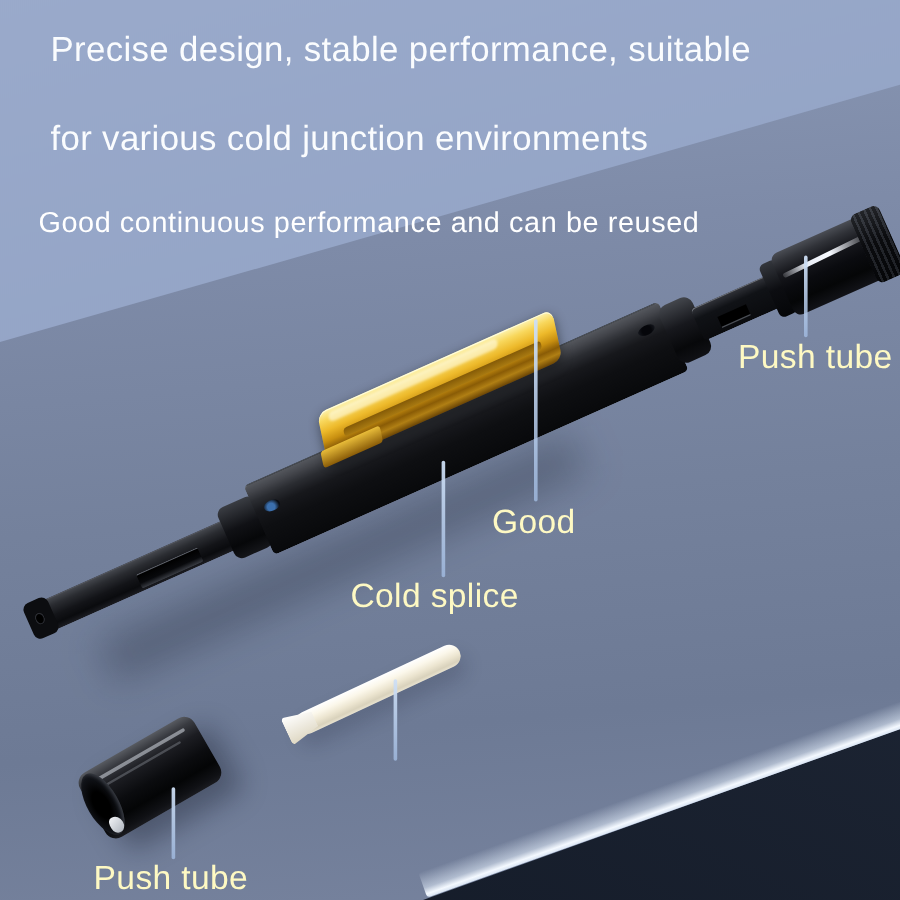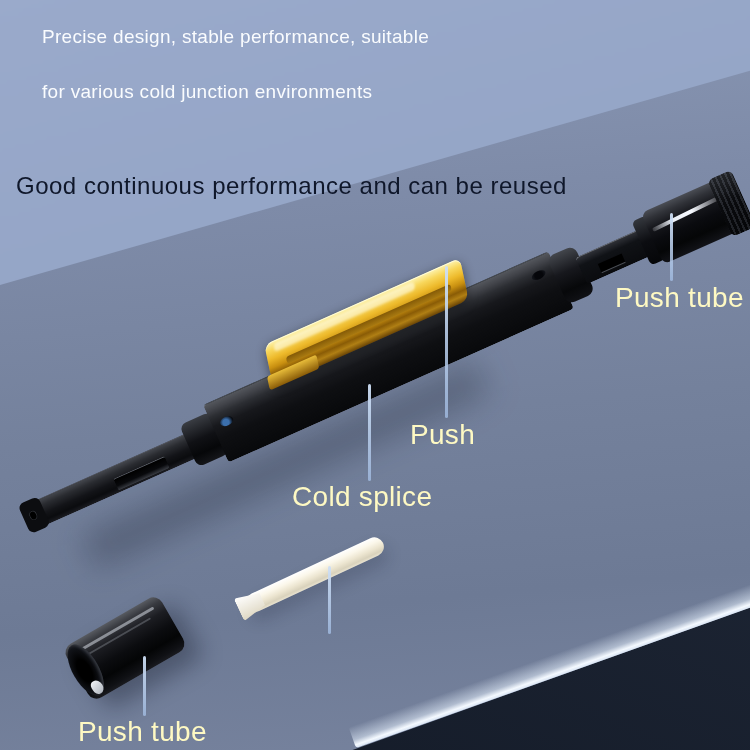--- a/index.html
+++ b/index.html
@@ -16,24 +16,24 @@
     background:linear-gradient(165deg,#9aaacb 0%,#90a1c3 60%,#8a9bbe 100%);
     filter:blur(5px);}
   .bg-dark-corner{position:absolute; inset:0;
     clip-path:polygon(47% 100%,100% 81%,100% 100%);
     background:linear-gradient(205deg,#2b3448 0%,#1d2534 45%,#131a27 100%);}
   .bg-edge-line{position:absolute; left:356px; top:726px; width:440px; height:22px;
     transform-origin:0 100%; transform:rotate(-19.6deg);
     background:linear-gradient(to bottom,rgba(226,237,250,0) 0%,rgba(226,237,250,0.55) 62%,#f4f9ff 86%,#d9e4f3 100%);
     border-radius:3px;}
   
-  .title-line{position:absolute; color:#fafcfe; font-size:19px; font-weight:400; letter-spacing:0.3px; white-space:nowrap;}
+  .title-line{position:absolute; color:#fafcfe; font-size:29px; font-weight:400; letter-spacing:0.3px; white-space:nowrap;}
   #title1{left:42px; top:26px;}
-  #title2{left:42px; top:81px;}
-  .subtitle{position:absolute; left:16px; top:172px; color:#0f172a; font-size:24px; letter-spacing:0.5px; white-space:nowrap;}
+  #title2{left:42px; top:100px;}
+  .subtitle{position:absolute; left:32px; top:172px; color:#ffffff; font-size:24px; letter-spacing:0.5px; white-space:nowrap;}
   
   .device-shadow{position:absolute; left:70px; top:448px; width:430px; height:34px;
     background:rgba(16,22,36,0.30); filter:blur(16px); transform:rotate(-24deg);}
   .device{position:absolute; left:-10px; top:320px; width:780px; height:80px; transform:rotate(-24deg);}
   .device *{position:absolute;}
   .tube-left{left:6px; top:28px; width:180px; height:26px; border-radius:5px;
     border-top:1px solid rgba(190,196,205,0.35);
     background:linear-gradient(180deg,#43464c 0%,#2a2c31 22%,#131418 55%,#0a0b0e 80%,#1c1d22 100%);}
   .tube-left-tip{left:0; top:25px; width:22px; height:32px; border-radius:6px; background:#0c0d10;}
   .tube-tip-hole{left:6px; top:36px; width:8px; height:10px; border-radius:50%; background:#000;
@@ -160,17 +160,17 @@
     <div class="ptl-chip"></div>
   </div>
 
   <div class="leader" id="leader-push-tube-top"></div>
   <div class="leader" id="leader-gland"></div>
   <div class="leader" id="leader-cold-splice"></div>
   <div class="leader" id="leader-line-sets"></div>
   <div class="leader" id="leader-push-tube-bottom"></div>
 
   <div class="callout" id="callout-push-tube-top">Push tube</div>
-  <div class="callout" id="callout-gland">Push</div>
+  <div class="callout" id="callout-gland">Good</div>
   <div class="callout" id="callout-cold-splice">Cold splice</div>
   <div class="callout" id="callout-push-tube-bottom">Push tube</div>
 
 </div>
 
 </body></html>

